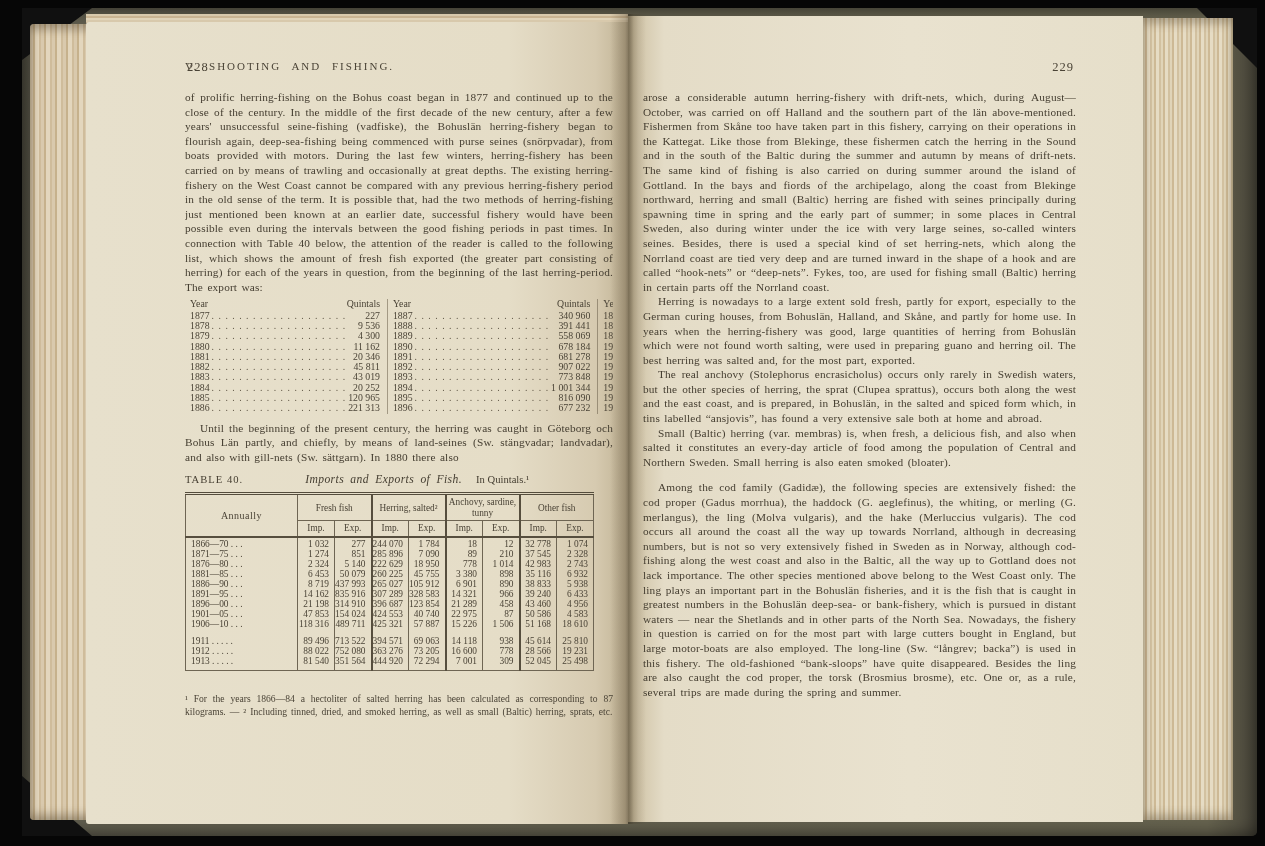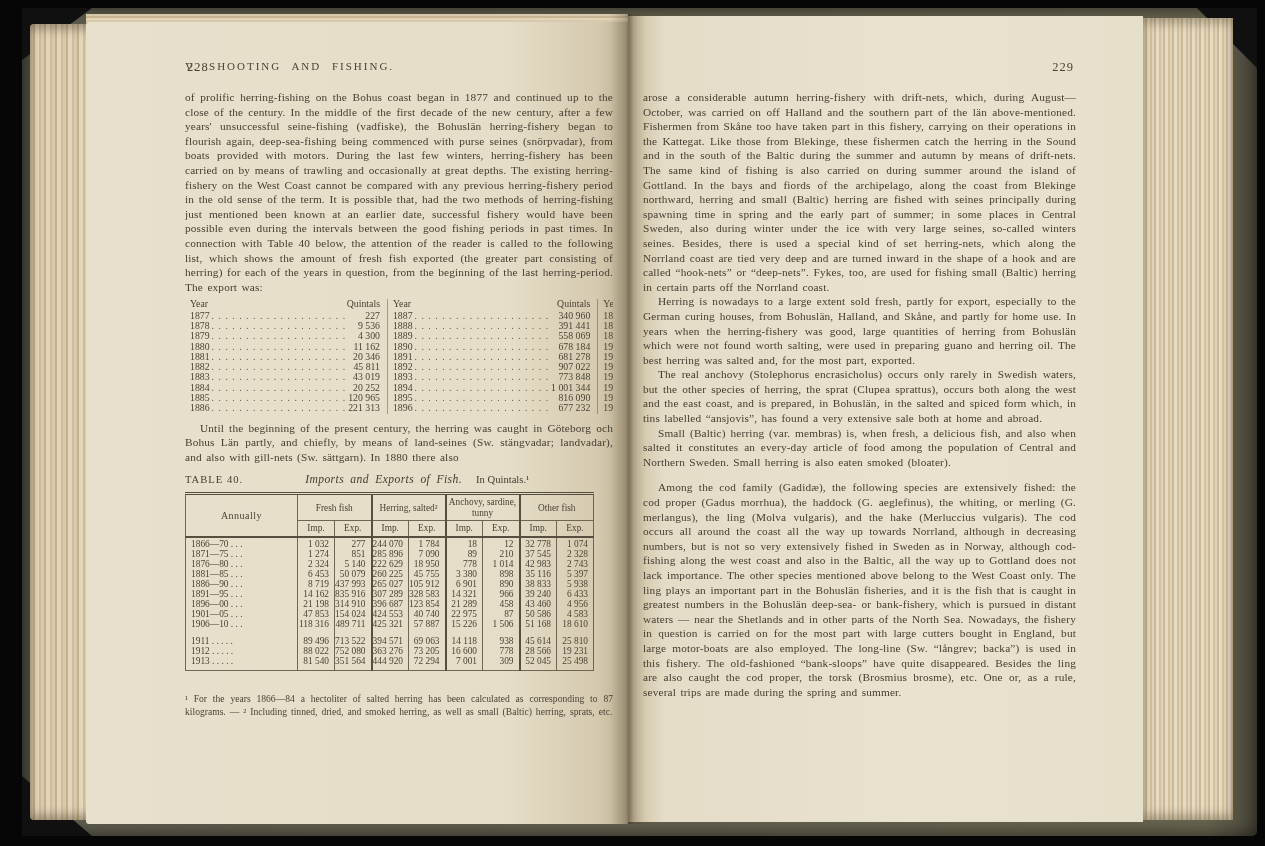--- a/index.html
+++ b/index.html
@@ -344,21 +344,21 @@
         </tr>
         <tr>
           <td class="period">1881—85 . . .</td>
           <td>6 453</td>
           <td>50 079</td>
           <td>260 225</td>
           <td>45 755</td>
           <td>3 380</td>
           <td>898</td>
           <td>35 116</td>
-          <td>5 397</td>
+          <td>6 932</td>
         </tr>
         <tr>
           <td class="period">1886—90 . . .</td>
           <td>8 719</td>
           <td>437 993</td>
           <td>265 027</td>
           <td>105 912</td>
           <td>6 901</td>
           <td>890</td>
           <td>38 833</td>

